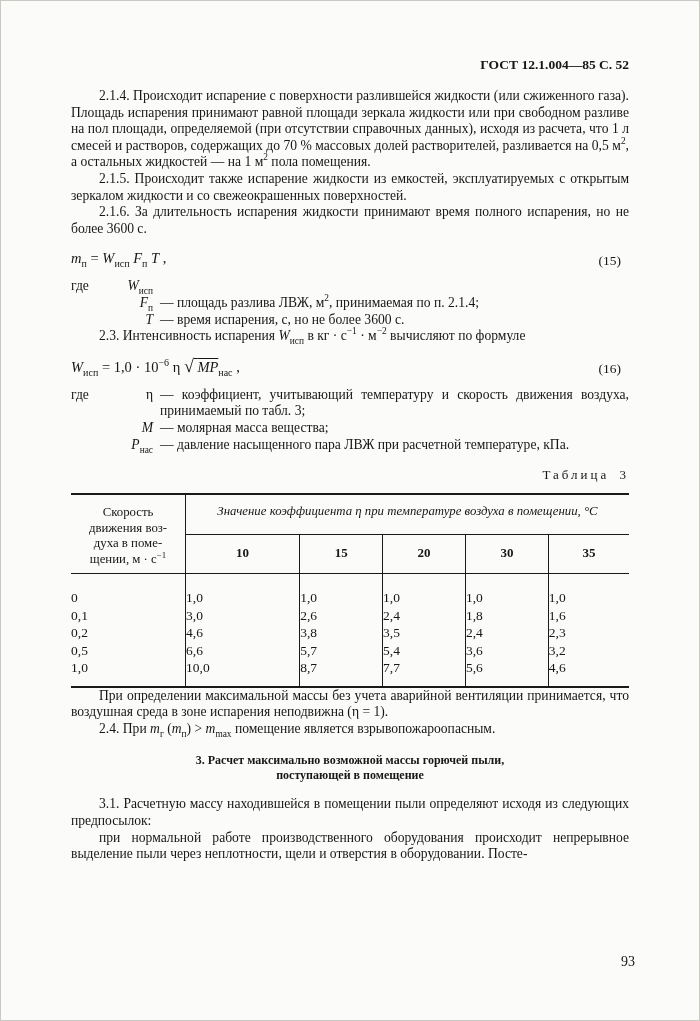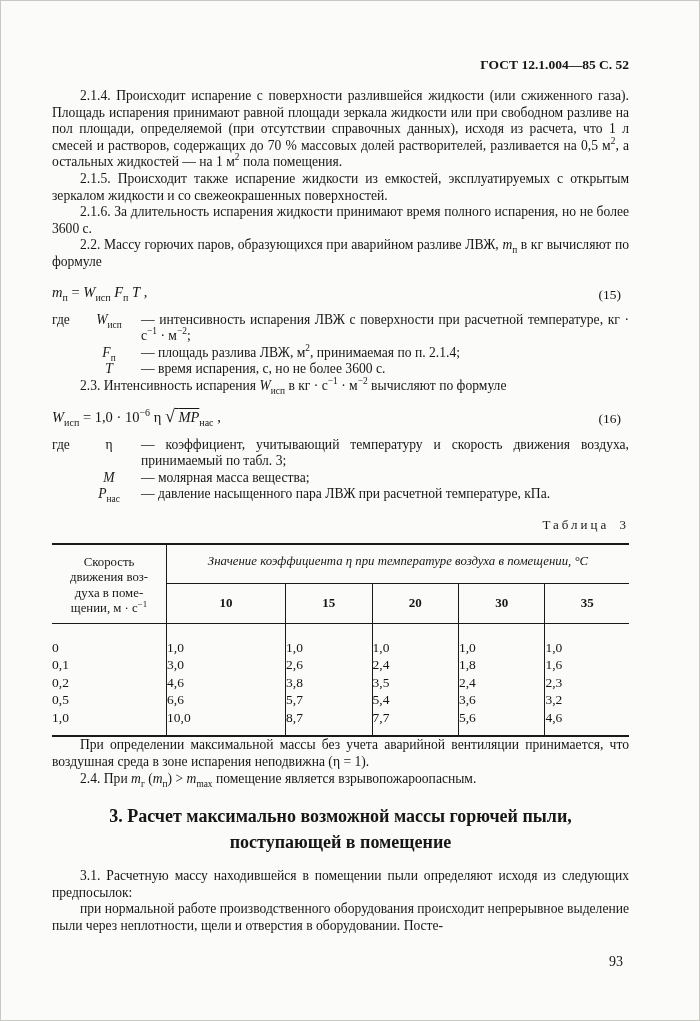--- a/index.html
+++ b/index.html
@@ -2,34 +2,34 @@
 <html><head>
 <meta charset="utf-8">
 <style>
   html,body{margin:0;padding:0;}
   body{
     width:700px;height:1021px;background:#fbfbf9;
     font-family:"Liberation Serif","DejaVu Serif",serif;color:#161616;
   }
   .page{
     position:relative;width:700px;height:1021px;box-sizing:border-box;
-    padding:56px 70px 0 51px;overflow:hidden;border:1px solid #c9c9c4;
+    padding:56px 70px 0 70px;overflow:hidden;border:1px solid #c9c9c4;
   }
   .doc-header{font-weight:700;font-size:13.5px;text-align:right;margin:0 0 15px 0;}
   p.body{font-size:13.6px;line-height:16.6px;text-align:justify;margin:0;}
   p.ind{text-indent:28px;}
   sub,sup{font-size:69%;line-height:0;}
   .formula{position:relative;margin:9px 0 8px 0;font-size:14.5px;text-align:left;line-height:24px;}
   .fnum{position:absolute;right:8px;top:3px;font-size:13.5px;}
   .rad{font-size:18px;}
   .ovl{text-decoration:overline;}
   .where{font-size:13.6px;line-height:16.6px;}
   .where-row{display:flex;}
   .lead{flex:0 0 32px;}
-  .term{flex:0 0 50px;text-align:center;white-space:nowrap;}
+  .term{flex:0 0 50px;text-align:right;white-space:nowrap;}
   .desc{flex:1;padding-left:7px;text-align:justify;}
   .table-label{font-size:13px;letter-spacing:3px;word-spacing:4px;text-align:right;margin:14px 0 10px 0;}
   table.gtable{
     width:100%;border-collapse:collapse;
     border-top:2px solid #1a1a1a;border-bottom:2px solid #1a1a1a;
     font-size:13.5px;
   }
   .gtable th,.gtable td{font-weight:400;padding:0;}
   th.speed{
     width:110px;border-right:1.5px solid #1a1a1a;border-bottom:1.5px solid #1a1a1a;
@@ -39,45 +39,43 @@
   tr.temps th{
     border-bottom:1.5px solid #1a1a1a;border-right:1.5px solid #1a1a1a;
     font-weight:700;font-size:13px;padding:8px 0 9px 0;
   }
   tr.temps th:last-child{border-right:none;}
   .gtable td{border-right:1.5px solid #1a1a1a;line-height:17.5px;}
   .gtable td:last-child{border-right:none;}
   .gtable tbody tr:first-child td{padding-top:15px;}
   .gtable tbody tr:last-child td{padding-bottom:9px;}
   .tail{margin-top:10px;}
-  .sec-head{font-size:18px;font-weight:700;text-align:center;line-height:26px;margin:16px 0 13px 0;}
-  .page-num{position:absolute;right:76px;bottom:50px;font-size:14px;}
+  .sec-head{font-size:12px;font-weight:700;text-align:center;line-height:15px;margin:16px 0 13px 0;}
+  .page-num{position:absolute;right:64px;bottom:50px;font-size:14px;}
 </style>
 </head>
 <body>
 
 <div class="page">
 
   <div class="doc-header">ГОСТ 12.1.004—85 С. 52</div>
 
   <p class="body ind">2.1.4. Происходит испарение с поверхности разлившейся жидкости (или сжиженного газа). Площадь испарения принимают равной площади зеркала жидкости или при свободном разливе на пол площади,  определяемой (при отсутствии справочных данных), исходя из расчета, что 1 л смесей и растворов,  содержащих до 70 % массовых долей растворителей, разливается на 0,5 м<sup>2</sup>, а остальных жидкостей — на 1 м<sup>2</sup> пола помещения.</p>
   <p class="body ind">2.1.5. Происходит также испарение жидкости из емкостей, эксплуатируемых с открытым зеркалом жидкости и со свежеокрашенных поверхностей.</p>
   <p class="body ind">2.1.6. За длительность испарения жидкости принимают время полного испарения, но не более 3600 с.</p>
-  <p class="body ind">2.2. Массу горючих паров, образующихся при аварийном разливе ЛВЖ, <i>m</i><sub>п</sub> в кг вычисляют по формуле</p>
 
   <div class="formula">
     <span class="fbody"><i>m</i><sub>п</sub> = <i>W</i><sub>исп</sub> <i>F</i><sub>п</sub> <i>T</i> ,</span>
     <span class="fnum">(15)</span>
   </div>
 
   <div class="where">
     <div class="where-row">
       <span class="lead">где</span>
       <span class="term"><i>W</i><sub>исп</sub></span>
-      <span class="desc">— интенсивность испарения ЛВЖ с поверхности при расчетной температуре, кг · с<sup>−1</sup> · м<sup>−2</sup>;</span>
     </div>
     <div class="where-row">
       <span class="lead"></span>
       <span class="term"><i>F</i><sub>п</sub></span>
       <span class="desc">— площадь разлива ЛВЖ, м<sup>2</sup>, принимаемая по п. 2.1.4;</span>
     </div>
     <div class="where-row">
       <span class="lead"></span>
       <span class="term"><i>Т</i></span>
       <span class="desc">— время испарения, с, но не более 3600 с.</span>

